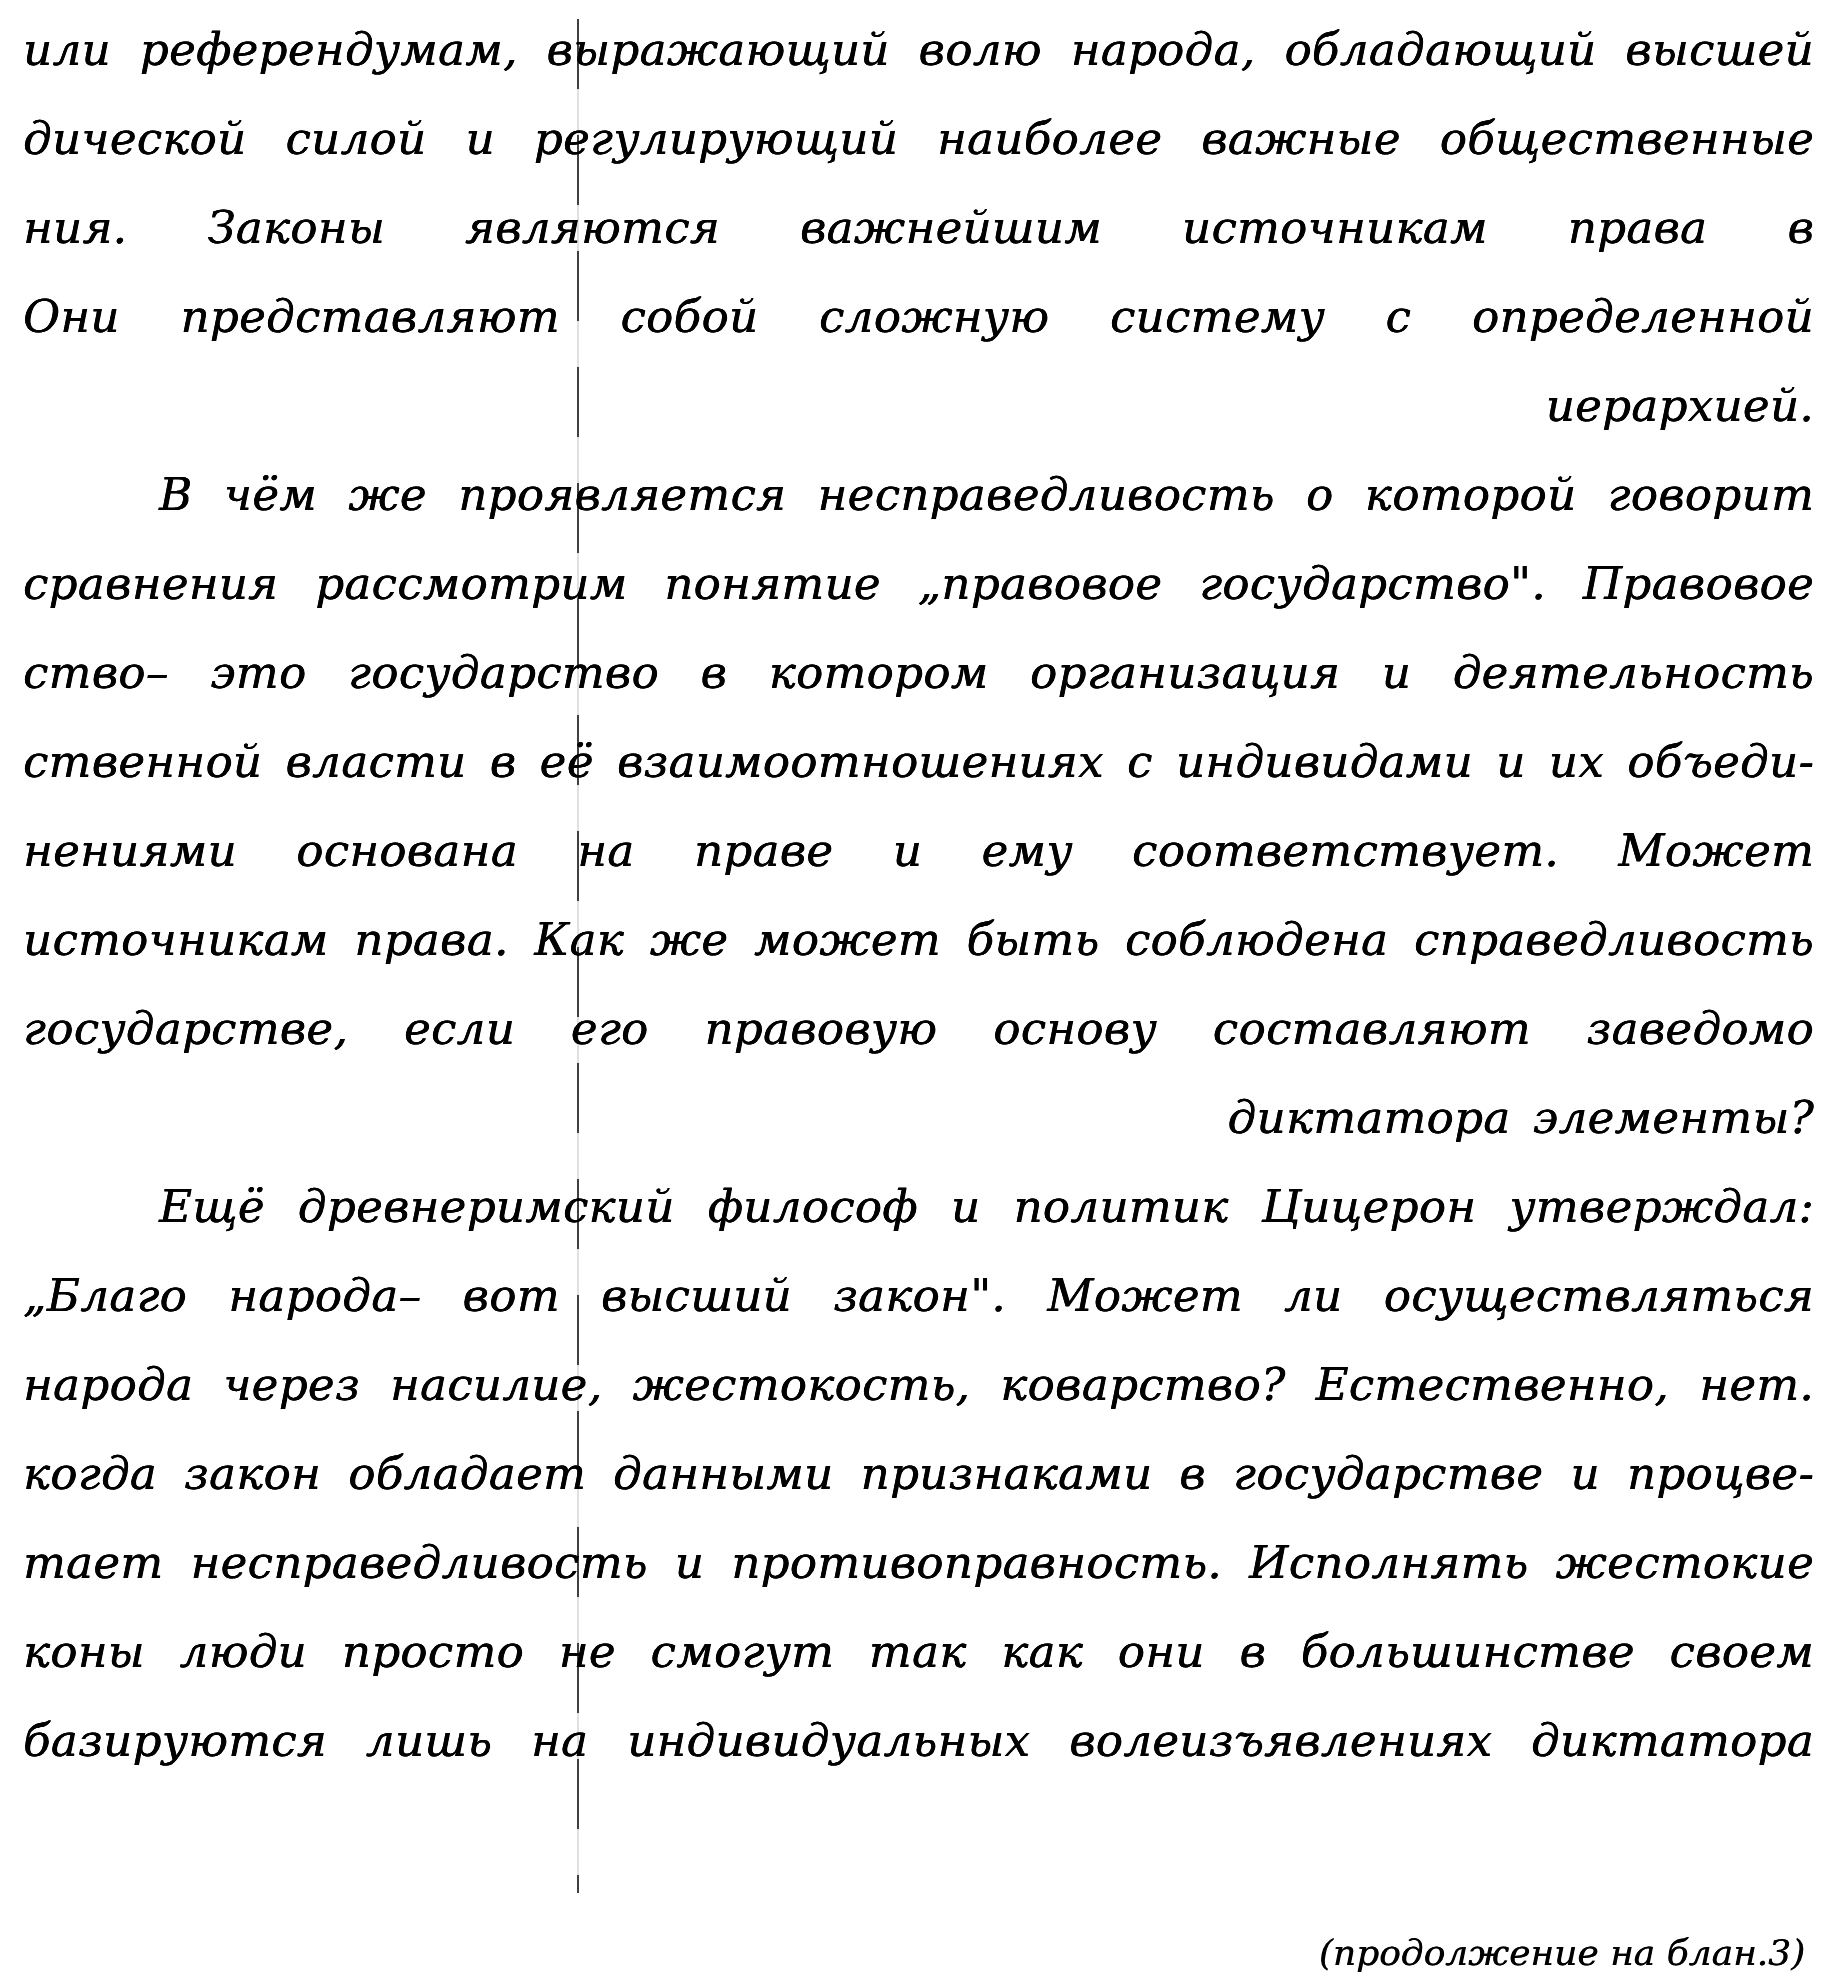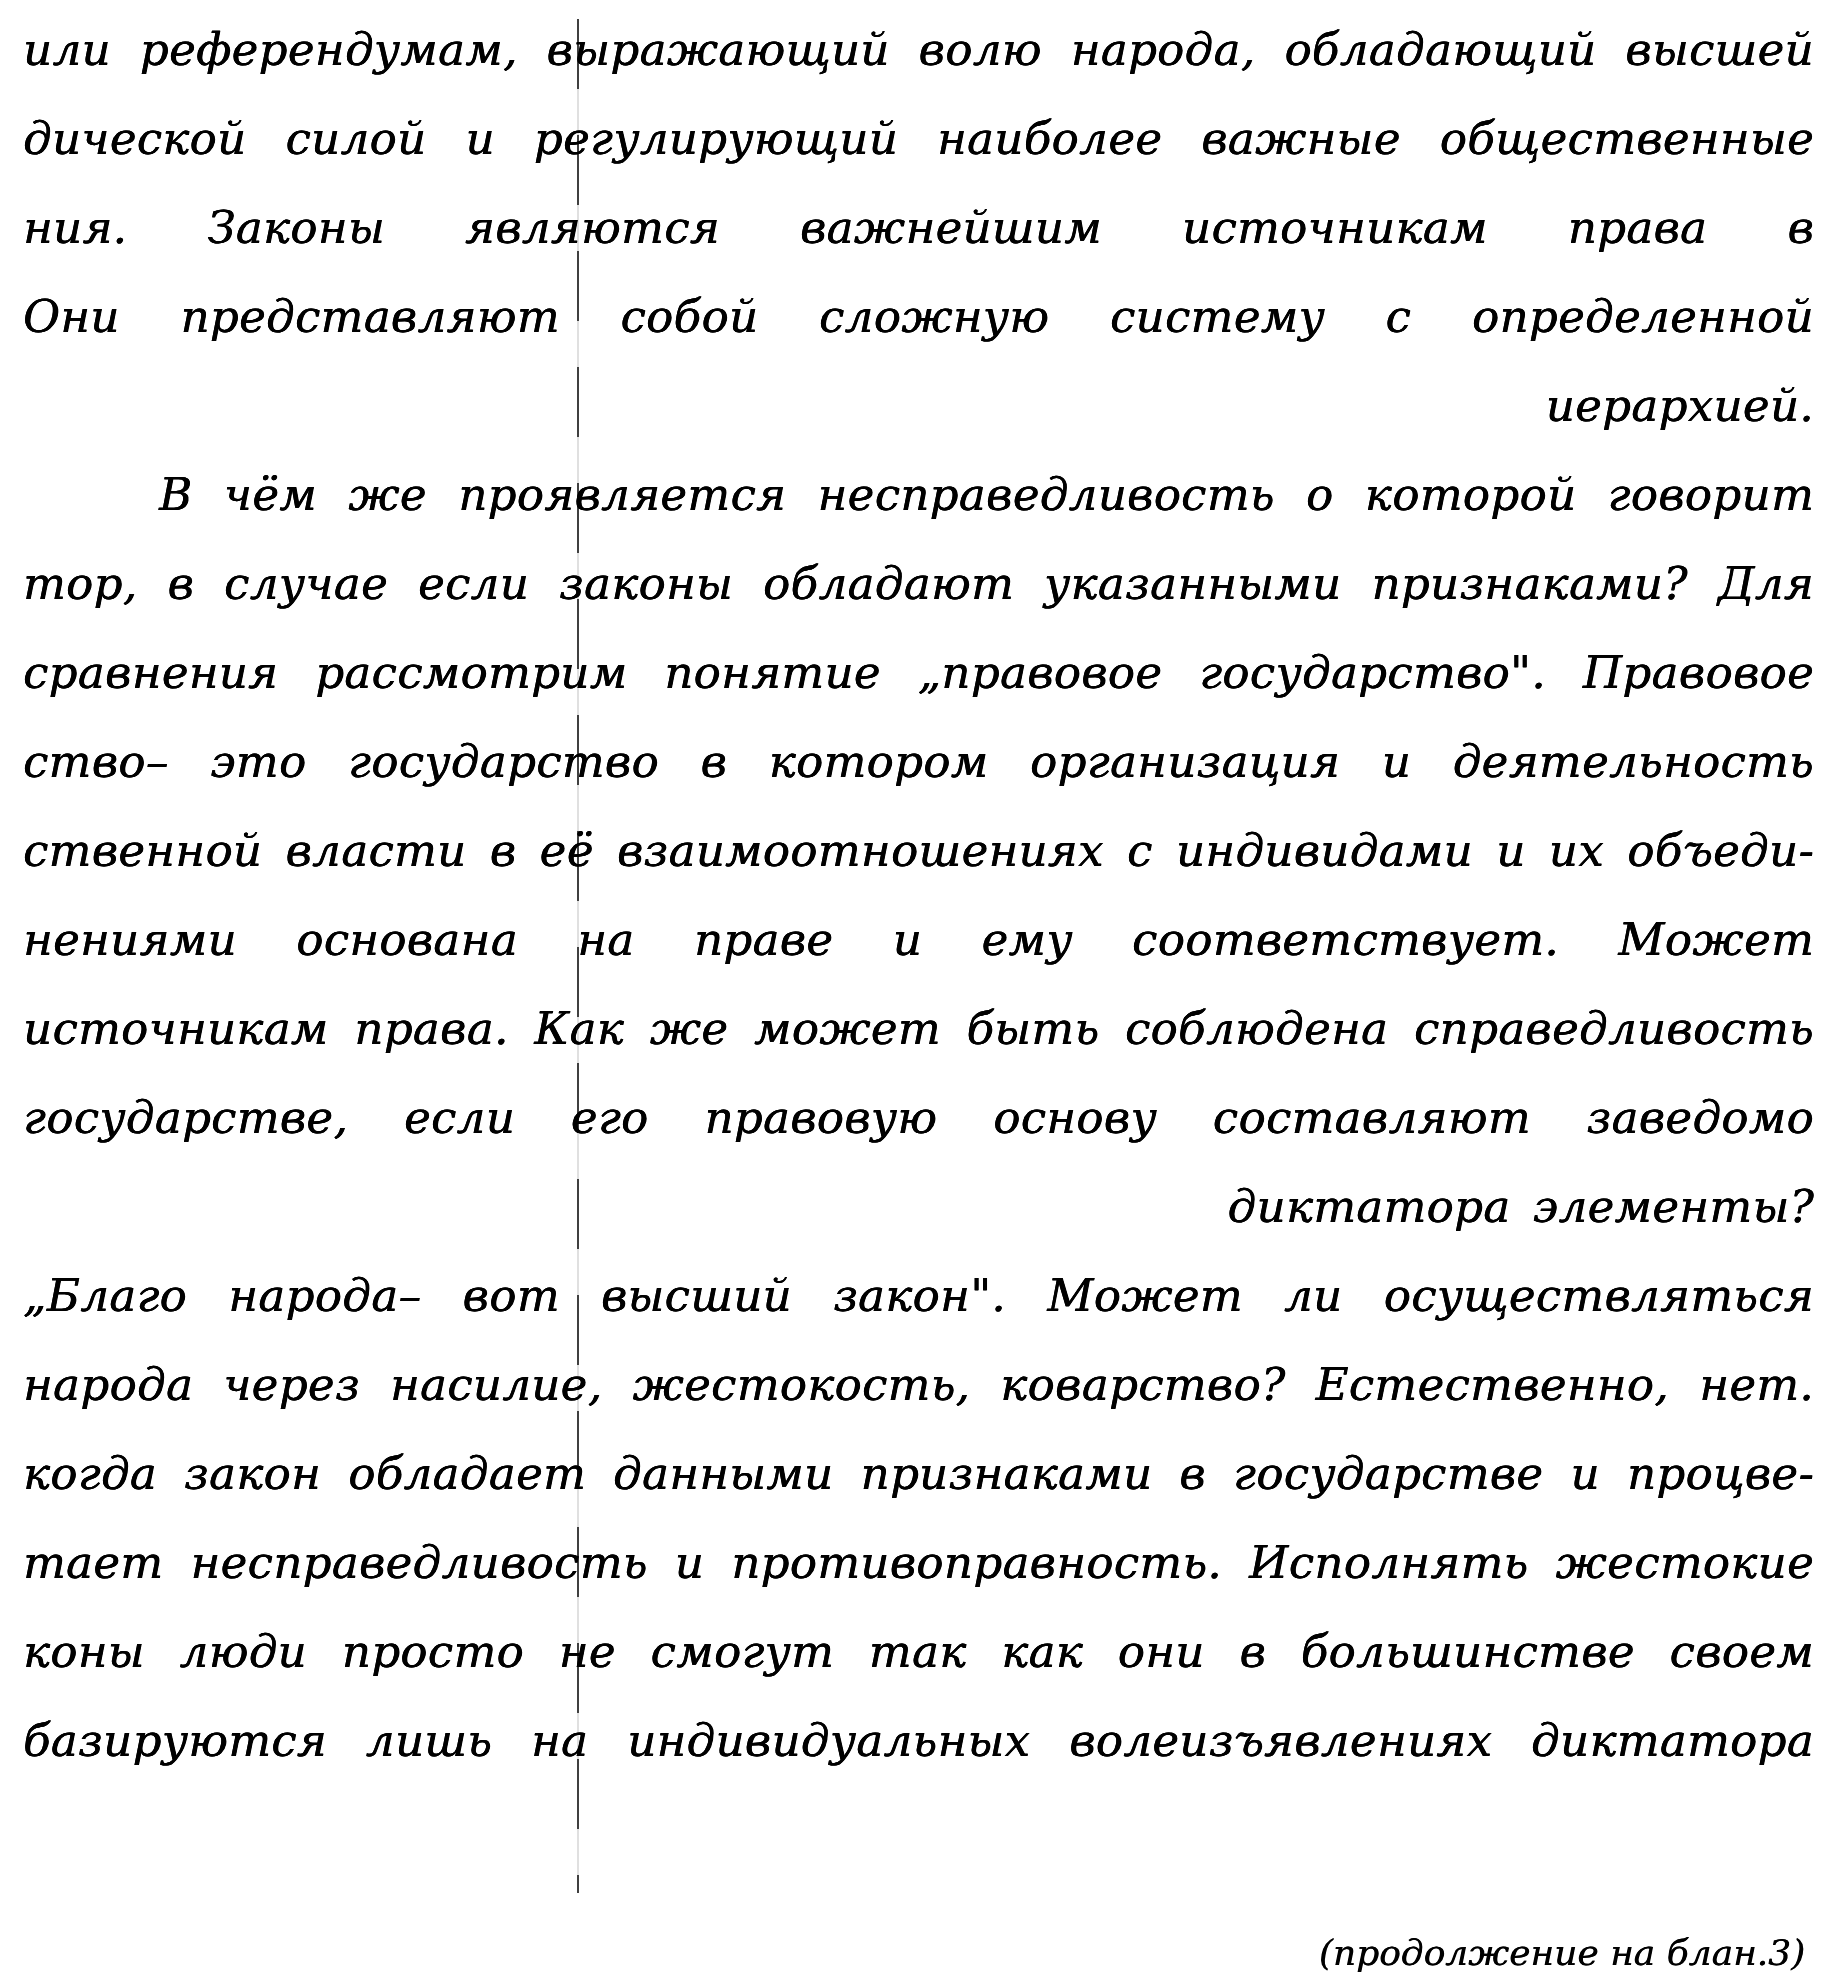--- a/index.html
+++ b/index.html
@@ -73,28 +73,28 @@
 
 <div class="page">
   <div class="fold-line"></div>
   <div class="text-block" id="lines-container">
       <div class="line j">или референдумам, выражающий волю народа, обладающий высшей юри-</div>
       <div class="line j">дической силой и регулирующий наиболее важные общественные отноше-</div>
       <div class="line j">ния. Законы являются важнейшим источникам права в государстве.</div>
       <div class="line j">Они представляют собой сложную систему с определенной внутренней</div>
       <div class="line">иерархией.</div>
       <div class="line j ind">В чём же проявляется несправедливость о которой говорит ав-</div>
-      <div class="line j">тор, в случае если законы обладают указанными признаками? Для</div>
       <div class="line j">сравнения рассмотрим понятие „правовое государство". Правовое государ-</div>
       <div class="line j">ство– это государство в котором организация и деятельность государ-</div>
       <div class="line j">ственной власти в её взаимоотношениях с индивидами и их объеди-</div>
       <div class="line j">нениями основана на праве и ему соответствует. Может является</div>
       <div class="line j">источникам права. Как же может быть соблюдена справедливость в</div>
       <div class="line j">государстве, если его правовую основу составляют заведомо неспра-</div>
       <div class="line">диктатора элементы?</div>
+      <div class="line j ind">Ещё древнеримский философ и политик Цицерон утверждал:</div>
       <div class="line j">„Благо народа– вот высший закон". Может ли осуществляться благо</div>
       <div class="line j">народа через насилие, жестокость, коварство? Естественно, нет. Именно</div>
       <div class="line j">когда закон обладает данными признаками в государстве и процве-</div>
       <div class="line j">тает несправедливость и противоправность. Исполнять жестокие за-</div>
       <div class="line j">коны люди просто не смогут так как они в большинстве своем</div>
       <div class="line j">базируются лишь на индивидуальных волеизъявлениях диктатора</div>
     </div>
   <div class="continuation">(продолжение на блан.3)</div>
 </div>
 

